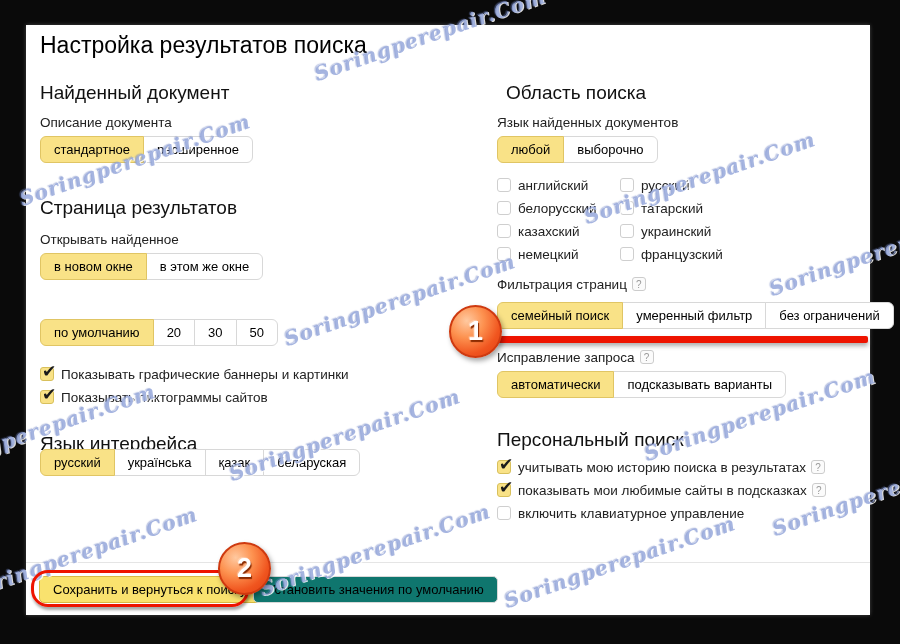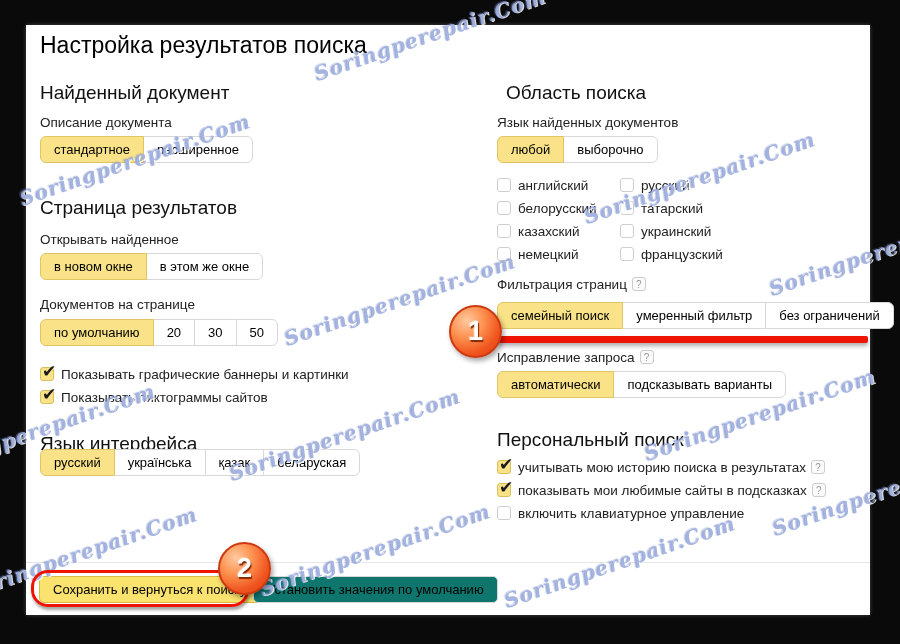--- a/index.html
+++ b/index.html
@@ -83,21 +83,20 @@
       <button class="tbtn sel">стандартное</button>
       <button class="tbtn">расширенное</button>
     </div>
 
     <h2 class="abs" style="left:14px; top:172px;">Страница результатов</h2>
     <div class="abs lbl" style="left:14px; top:207px;">Открывать найденное</div>
     <div class="abs toggle" style="left:14px; top:228px;">
       <button class="tbtn sel">в новом окне</button>
       <button class="tbtn">в этом же окне</button>
     </div>
-    <div class="abs lbl" style="left:14px; top:272px;">Документов на странице</div>
     <div class="abs toggle" style="left:14px; top:294px;justify-content:flex-end;">
       <button class="tbtn sel">по умолчанию</button>
       <button class="tbtn">20</button>
       <button class="tbtn">30</button>
       <button class="tbtn">50</button>
     </div>
 
     <div class="abs cbrow" style="left:14px; top:341px;">
       <span class="cb checked"></span>
       <span class="cbtext">Показывать графические баннеры и картинки</span>

